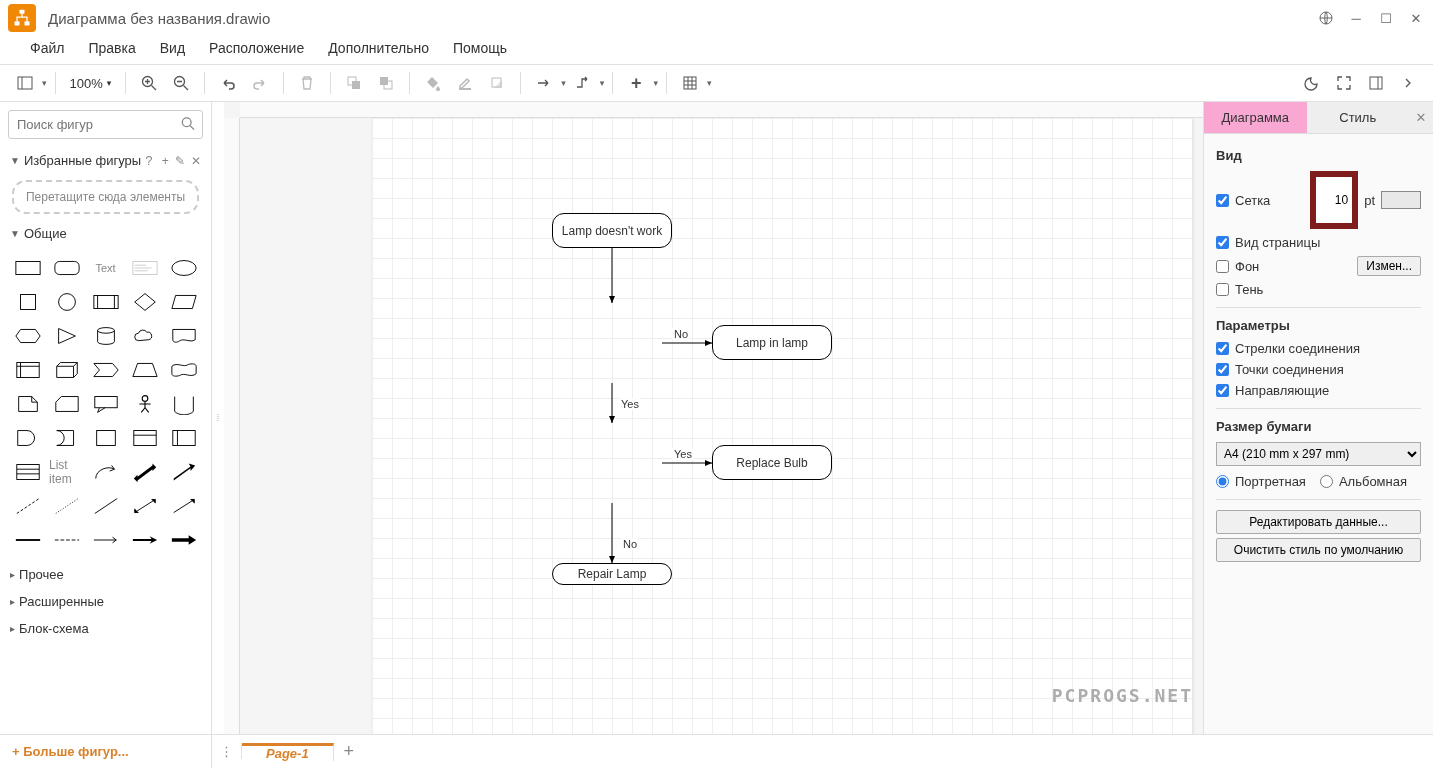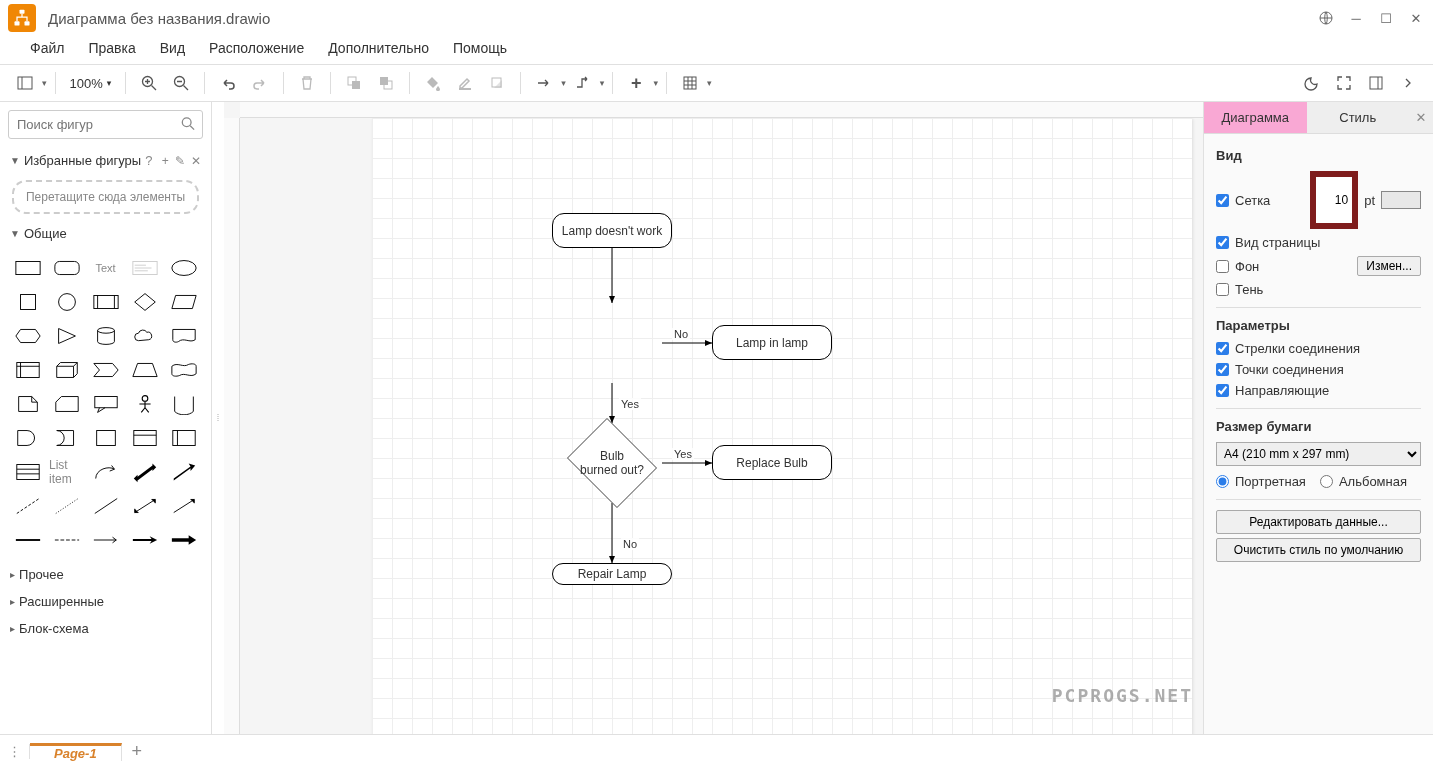--- a/index.html
+++ b/index.html
@@ -519,25 +519,20 @@
               </marker>
             </defs>
           <path d="M240 130v55" stroke="#000" fill="none" marker-end="url(#ah)"></path>
           <path d="M290 225h50" stroke="#000" fill="none" marker-end="url(#ah)"></path>
           <path d="M240 265v40" stroke="#000" fill="none" marker-end="url(#ah)"></path>
           <path d="M290 345h50" stroke="#000" fill="none" marker-end="url(#ah)"></path>
           <path d="M240 385v60" stroke="#000" fill="none" marker-end="url(#ah)"></path>
         </svg>
         <div class="node rounded" style="left:180px;top:95px;width:120px;height:35px">Lamp doesn't work</div>
         <div class="node rounded" style="left:340px;top:207px;width:120px;height:35px">Lamp in lamp</div>
-        <div class="node diamond" style="left:190px;top:305px;width:100px;height:80px">
-            <div class="diamond-shape"></div>
-            <div class="diamond-text" style="white-space:pre-line">Bulb
-burned out?</div>
-          </div>
         <div class="node rounded" style="left:340px;top:327px;width:120px;height:35px">Replace Bulb</div>
         <div class="node rounded" style="left:180px;top:445px;width:120px;height:22px">Repair Lamp</div>
         <div class="edge-label" style="left:300px;top:210px">No</div>
         <div class="edge-label" style="left:247px;top:280px">Yes</div>
         <div class="edge-label" style="left:300px;top:330px">Yes</div>
         <div class="edge-label" style="left:249px;top:420px">No</div>
       </div>
     </div>
     <div class="watermark">PCPROGS.NET</div>
   </div>
@@ -594,18 +589,19 @@
           <span>Альбомная</span>
         </div>
       <div class="psep"></div>
       <button class="wide-btn">Редактировать данные...</button>
       <button class="wide-btn">Очистить стиль по умолчанию</button>
     </div>
   </div>
 </div>
 
 <div class="footer">
+  <div class="more-shapes">+ Больше фигур...</div>
   <div class="page-tabs">
     <div class="page-menu-btn">⋮</div>
     <div class="page-tab">Page-1</div>
     <div class="add-page">+</div>
   </div>
 </div>
 
 </body></html>

